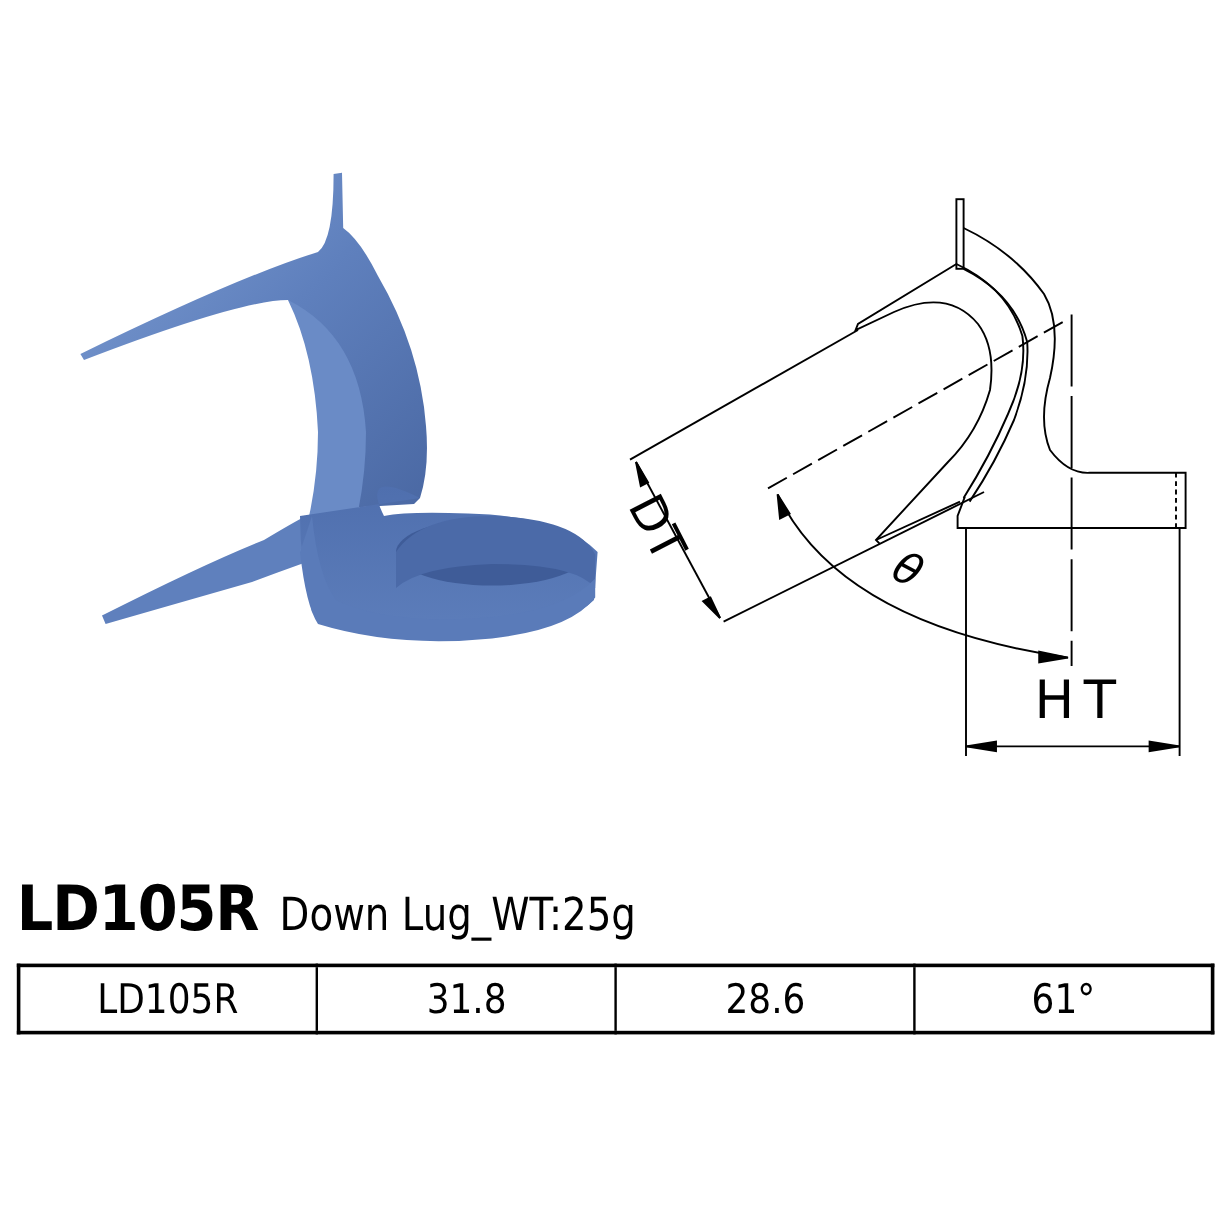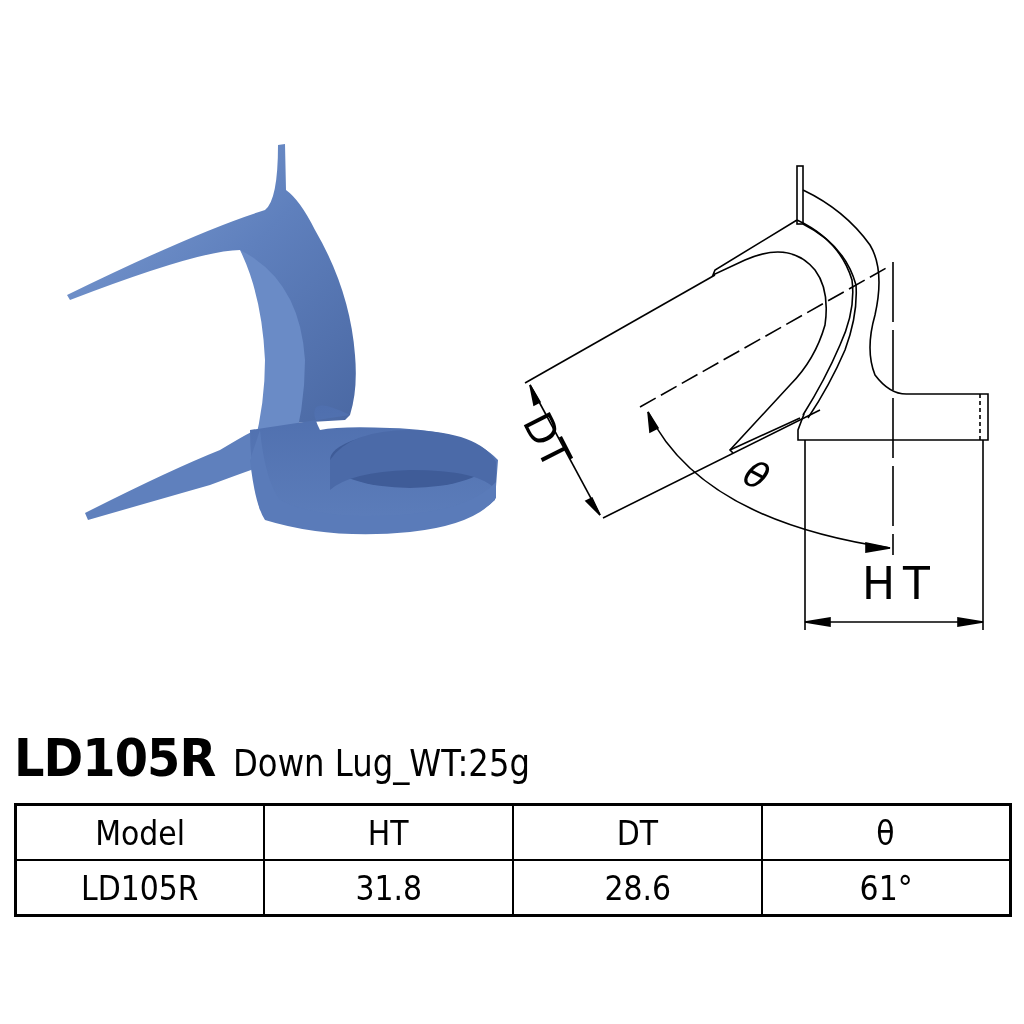--- a/index.html
+++ b/index.html
@@ -80,26 +80,20 @@
   <div style="position:absolute;left:362px;top:408px;font-family:'DejaVu Sans',sans-serif;font-size:44px;letter-spacing:8px;">HT</div>
 </div>
 
 <div class="title-row">
   <span class="model-code">LD105R</span>
   <span class="subtitle">Down Lug_WT:25g</span>
 </div>
 
 <table class="spec">
   <tbody>
-      <tr>
-    <td><span class="cell-text">Model</span></td>
-    <td><span class="cell-text">HT</span></td>
-    <td><span class="cell-text">DT</span></td>
-    <td><span class="cell-text">θ</span></td>
-  </tr>
   <tr>
     <td><span class="cell-text">LD105R</span></td>
     <td><span class="cell-text">31.8</span></td>
     <td><span class="cell-text">28.6</span></td>
     <td><span class="cell-text">61°</span></td>
   </tr>
 </tbody>
   </table>
 
 </body></html>

